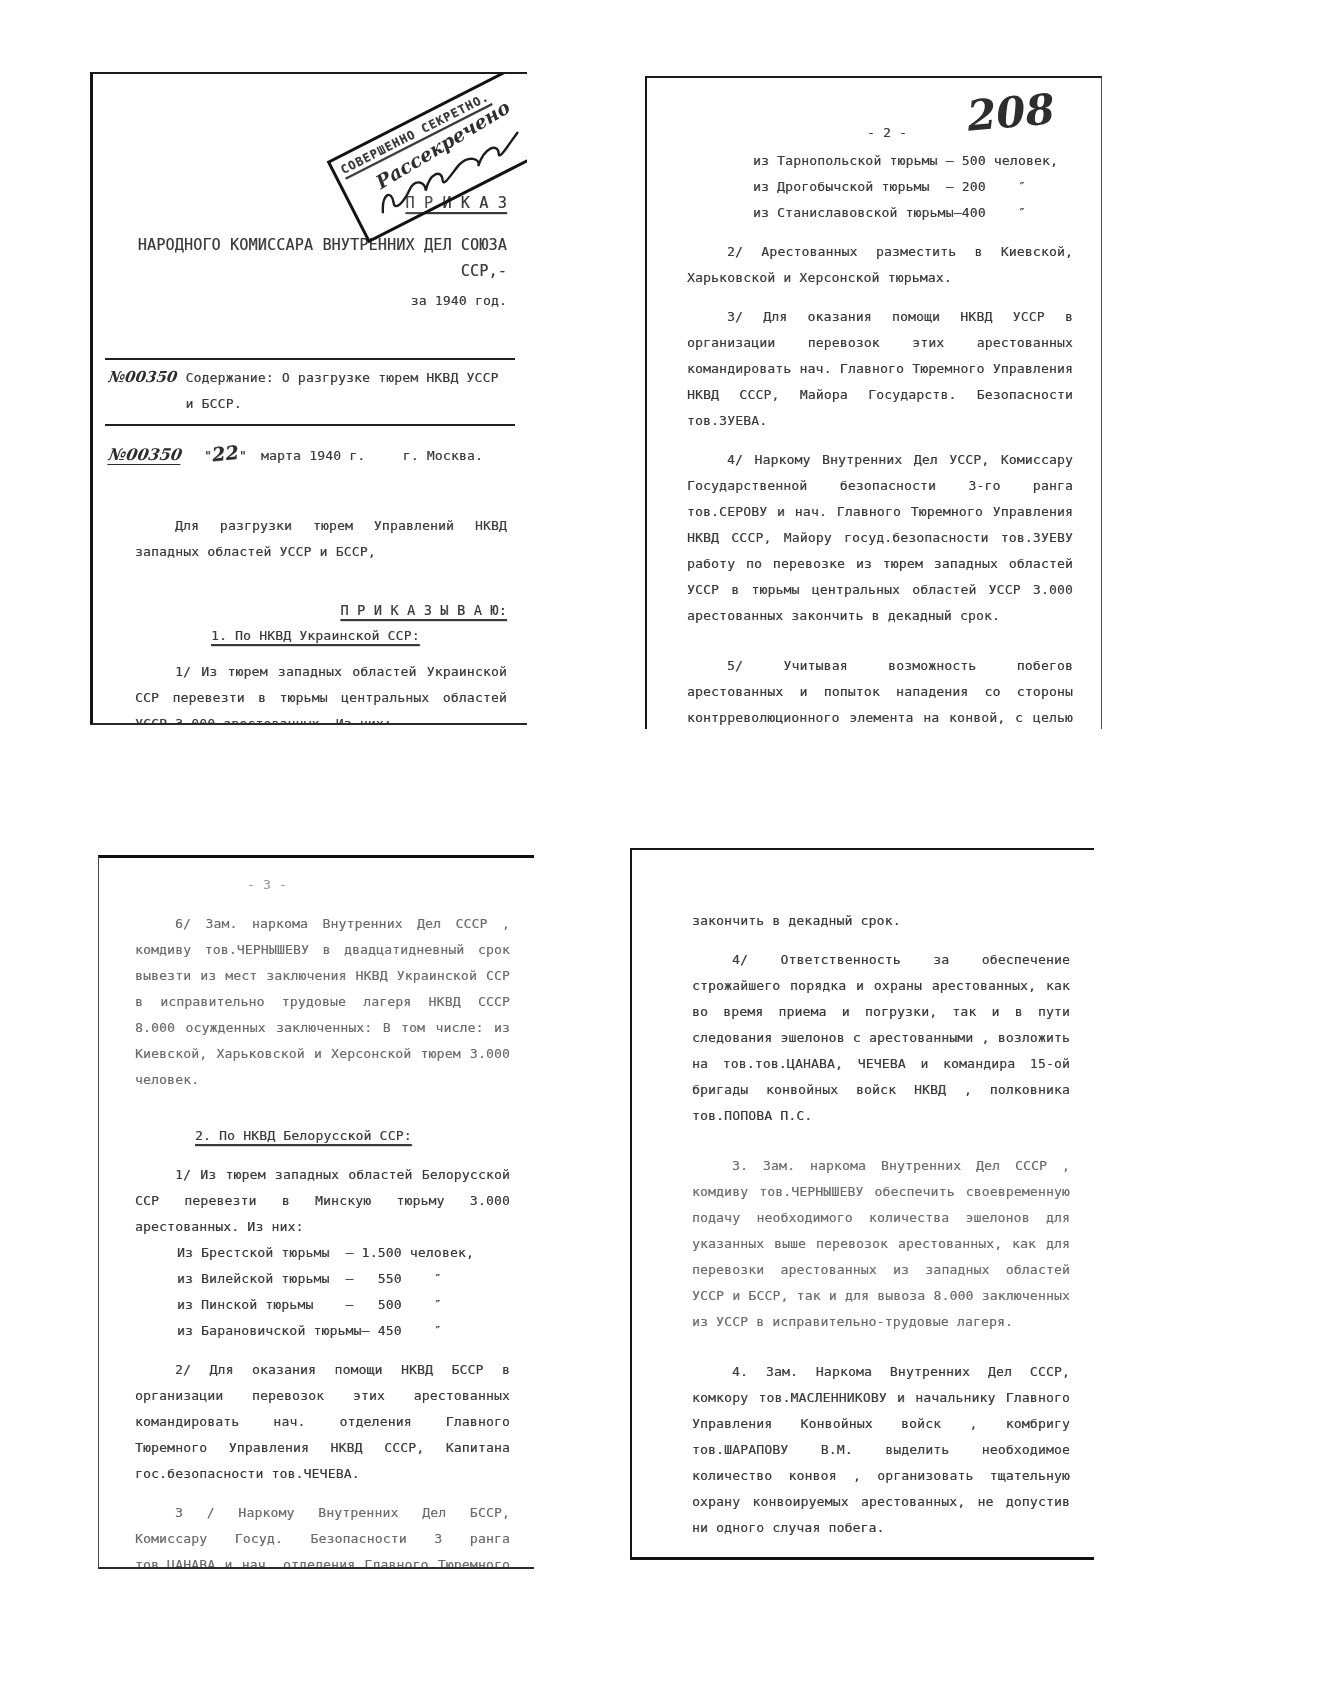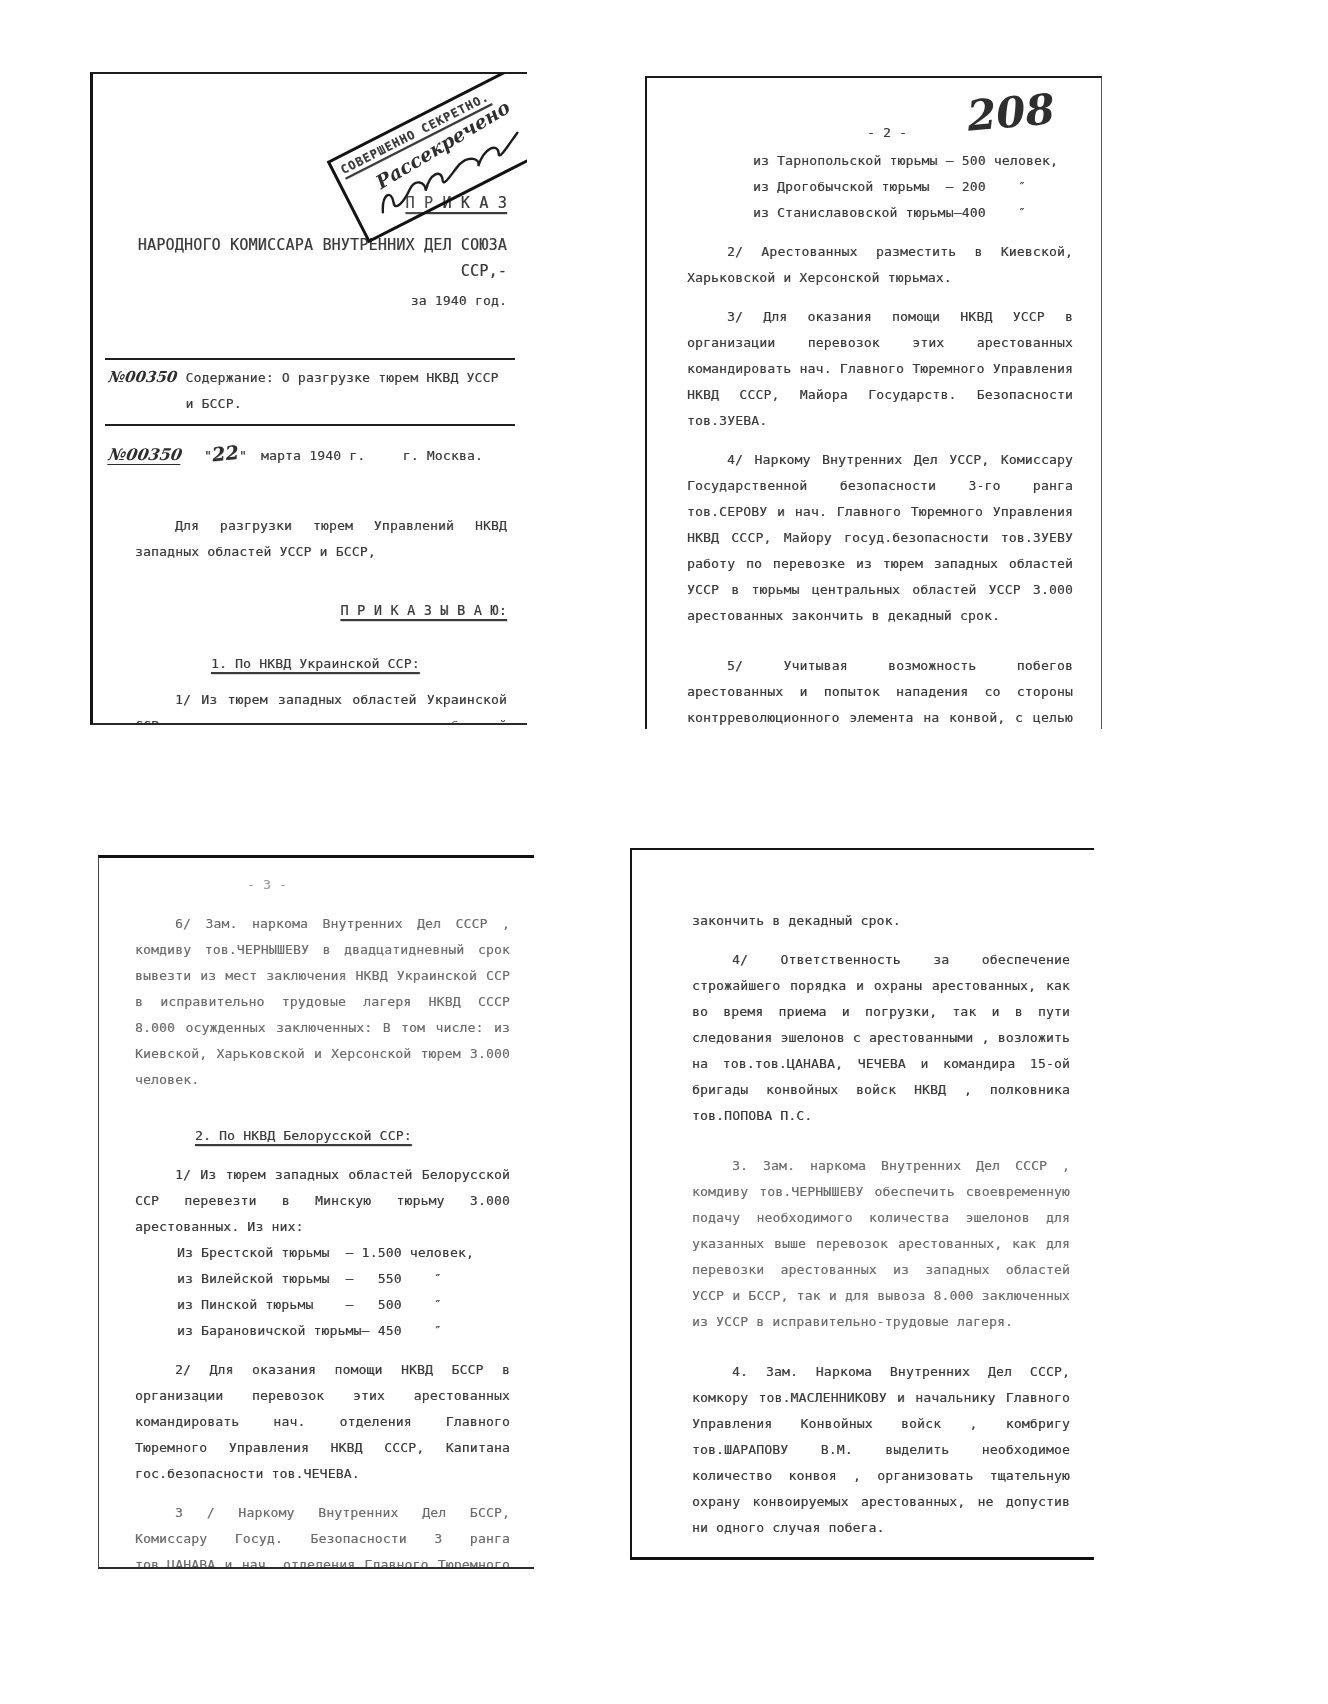--- a/index.html
+++ b/index.html
@@ -42,21 +42,21 @@
     padding:5px 2px 7px 4px;display:flex;gap:8px;align-items:baseline;}
   .subject-no{font-size:15px;font-weight:bold;transform:skewX(-8deg);}
   .date-row{margin-top:14px;display:flex;align-items:baseline;margin-left:-26px;}
   .order-no{font-size:16px;font-weight:bold;transform:skewX(-10deg);border-bottom:1.5px solid #2c2c2c;}
   .day-wrap{margin-left:22px;}
   .day{font-size:19px;font-weight:bold;display:inline-block;transform:rotate(-6deg);}
   .date-txt{margin-left:14px;}
   .place{margin-left:auto;margin-right:24px;}
   .intro{margin-top:44px;}
   .prikaz{margin-top:32px;font-size:13.5px;}
-  .sec1{margin-top:28px;margin-left:76px;}
+  .sec1{margin-top:0;margin-left:76px;}
   .para1{margin-top:10px;}
 
   
   .page2{left:645px;top:76px;width:457px;height:653px;
     border-left:2.5px solid #161616;border-top:2px solid #1c1c1c;border-right:1px solid #555;
     padding:16px 28px 0 40px;overflow:hidden;}
   .p2head{position:relative;height:54px;}
   .p2no{position:absolute;left:180px;top:26px;}
   .handno{position:absolute;right:18px;top:-6px;font-size:42px;font-weight:bold;transform:rotate(-5deg);}
   .p2list{margin-left:66px;}

